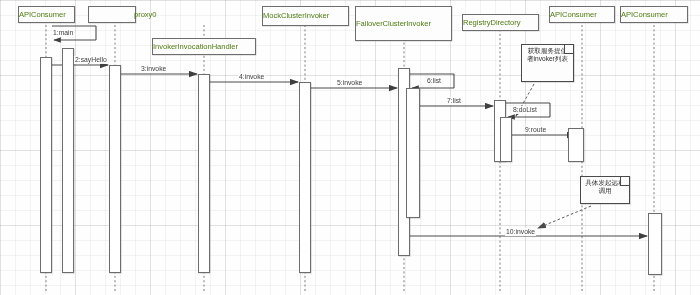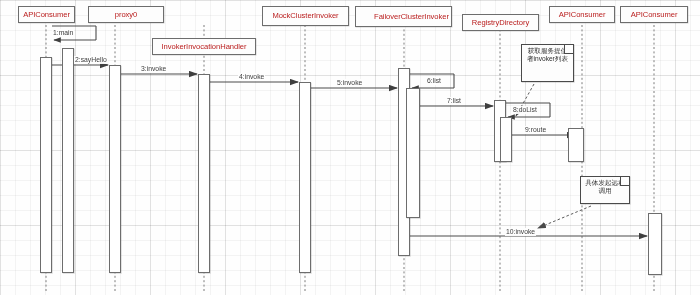--- a/index.html
+++ b/index.html
@@ -21,22 +21,22 @@
     background-size:15px 15px, 15px 15px, 75px 75px, 75px 75px;
     background-position:0 0, 0 0, 0 0, 0 0;
   }
   #svgroot{position:absolute;left:0;top:0;width:700px;height:295px;}
 
   .hdrbox{
     position:absolute;
     box-sizing:border-box;
     border:1.4px solid #6d6d6d;
     background:#fdfdfd;
-    display:flex;align-items:center;justify-content:center;
-    color:#b91c1c;
+    display:flex;align-items:center;justify-content:flex-start;
+    color:#4d7c0f;
     white-space:nowrap;
     box-shadow:0.5px 0.5px 0 rgba(0,0,0,0.18);
   }
   .hdrlabel{font-size:7.6px;letter-spacing:-0.05px;line-height:1;}
 
   .actbar{
     position:absolute;
     box-sizing:border-box;
     border:1.3px solid #6d6d6d;
     background:#ffffff;
@@ -129,30 +129,30 @@
     <g id="noteconnectors">
         <line x1="534" y1="84" x2="516" y2="116" stroke="#5a5a5a" stroke-width="1" stroke-dasharray="2.6,2.2" marker-end="url(#arrowDashed)"></line>
         <line x1="591" y1="206" x2="538" y2="228" stroke="#5a5a5a" stroke-width="1" stroke-dasharray="2.6,2.2" marker-end="url(#arrowDashed)"></line>
       </g>
   </svg>
 
   <div id="headers">
       <div class="hdrbox" style="left: 18px; top: 6px; width: 57px; height: 17px;">
         <span class="hdrlabel">APIConsumer</span>
       </div>
-      <div class="hdrbox" style="left: 88px; top: 6px; width: 76px; height: 17px;">
+      <div class="hdrbox" style="left: 88px; top: 6px; width: 48px; height: 17px; padding-left: 45px;">
         <span class="hdrlabel">proxy0</span>
       </div>
       <div class="hdrbox" style="left: 152px; top: 6px; width: 104px; height: 17px; margin-top: 32px;">
         <span class="hdrlabel">InvokerInvocationHandler</span>
       </div>
       <div class="hdrbox" style="left: 262px; top: 6px; width: 87px; height: 20px;">
         <span class="hdrlabel">MockClusterInvoker</span>
       </div>
-      <div class="hdrbox" style="left: 355px; top: 6px; width: 97px; height: 21px; padding-left: 16px;">
+      <div class="hdrbox" style="left: 355px; top: 6px; width: 97px; height: 35px;">
         <span class="hdrlabel">FailoverClusterInvoker</span>
       </div>
       <div class="hdrbox" style="left: 462px; top: 14px; width: 77px; height: 17px;">
         <span class="hdrlabel">RegistryDirectory</span>
       </div>
       <div class="hdrbox" style="left: 549px; top: 6px; width: 66px; height: 17px;">
         <span class="hdrlabel">APIConsumer</span>
       </div>
       <div class="hdrbox" style="left: 620px; top: 6px; width: 68px; height: 17px;">
         <span class="hdrlabel">APIConsumer</span>

